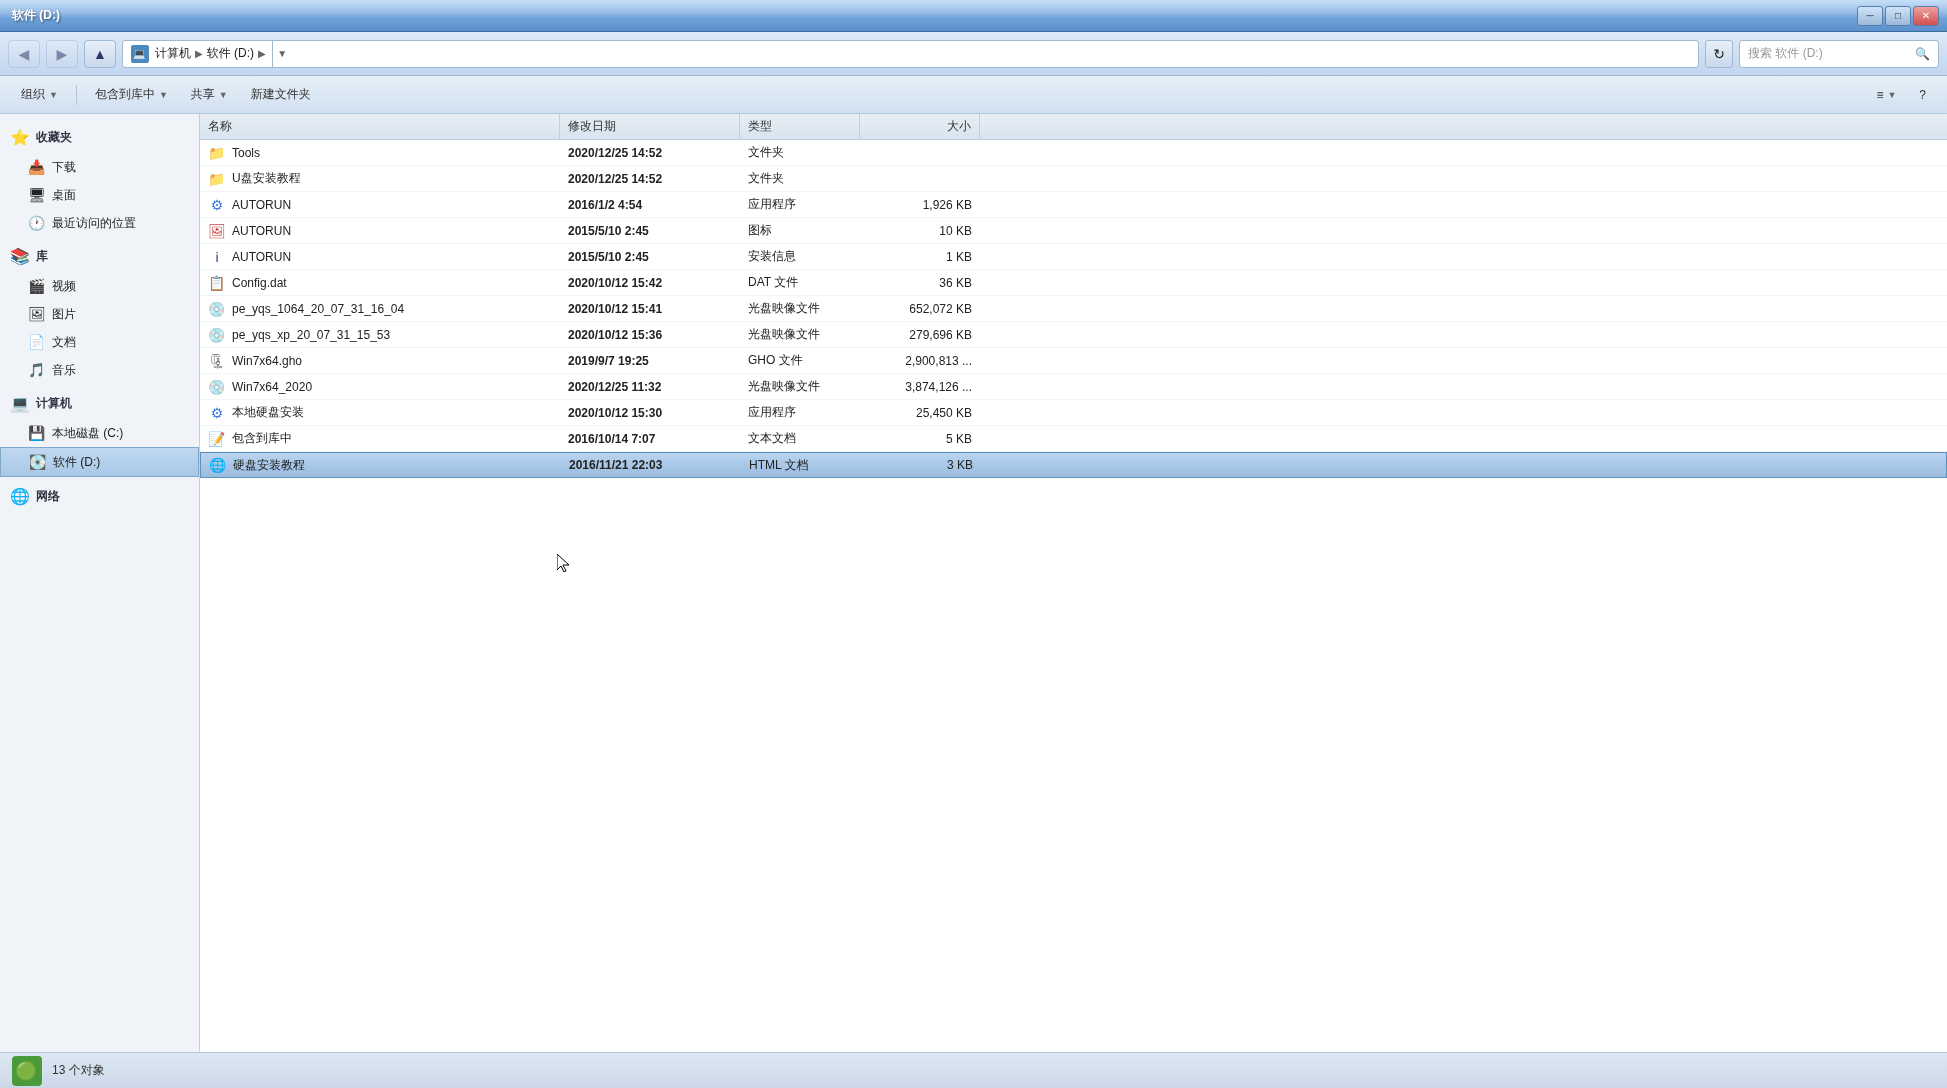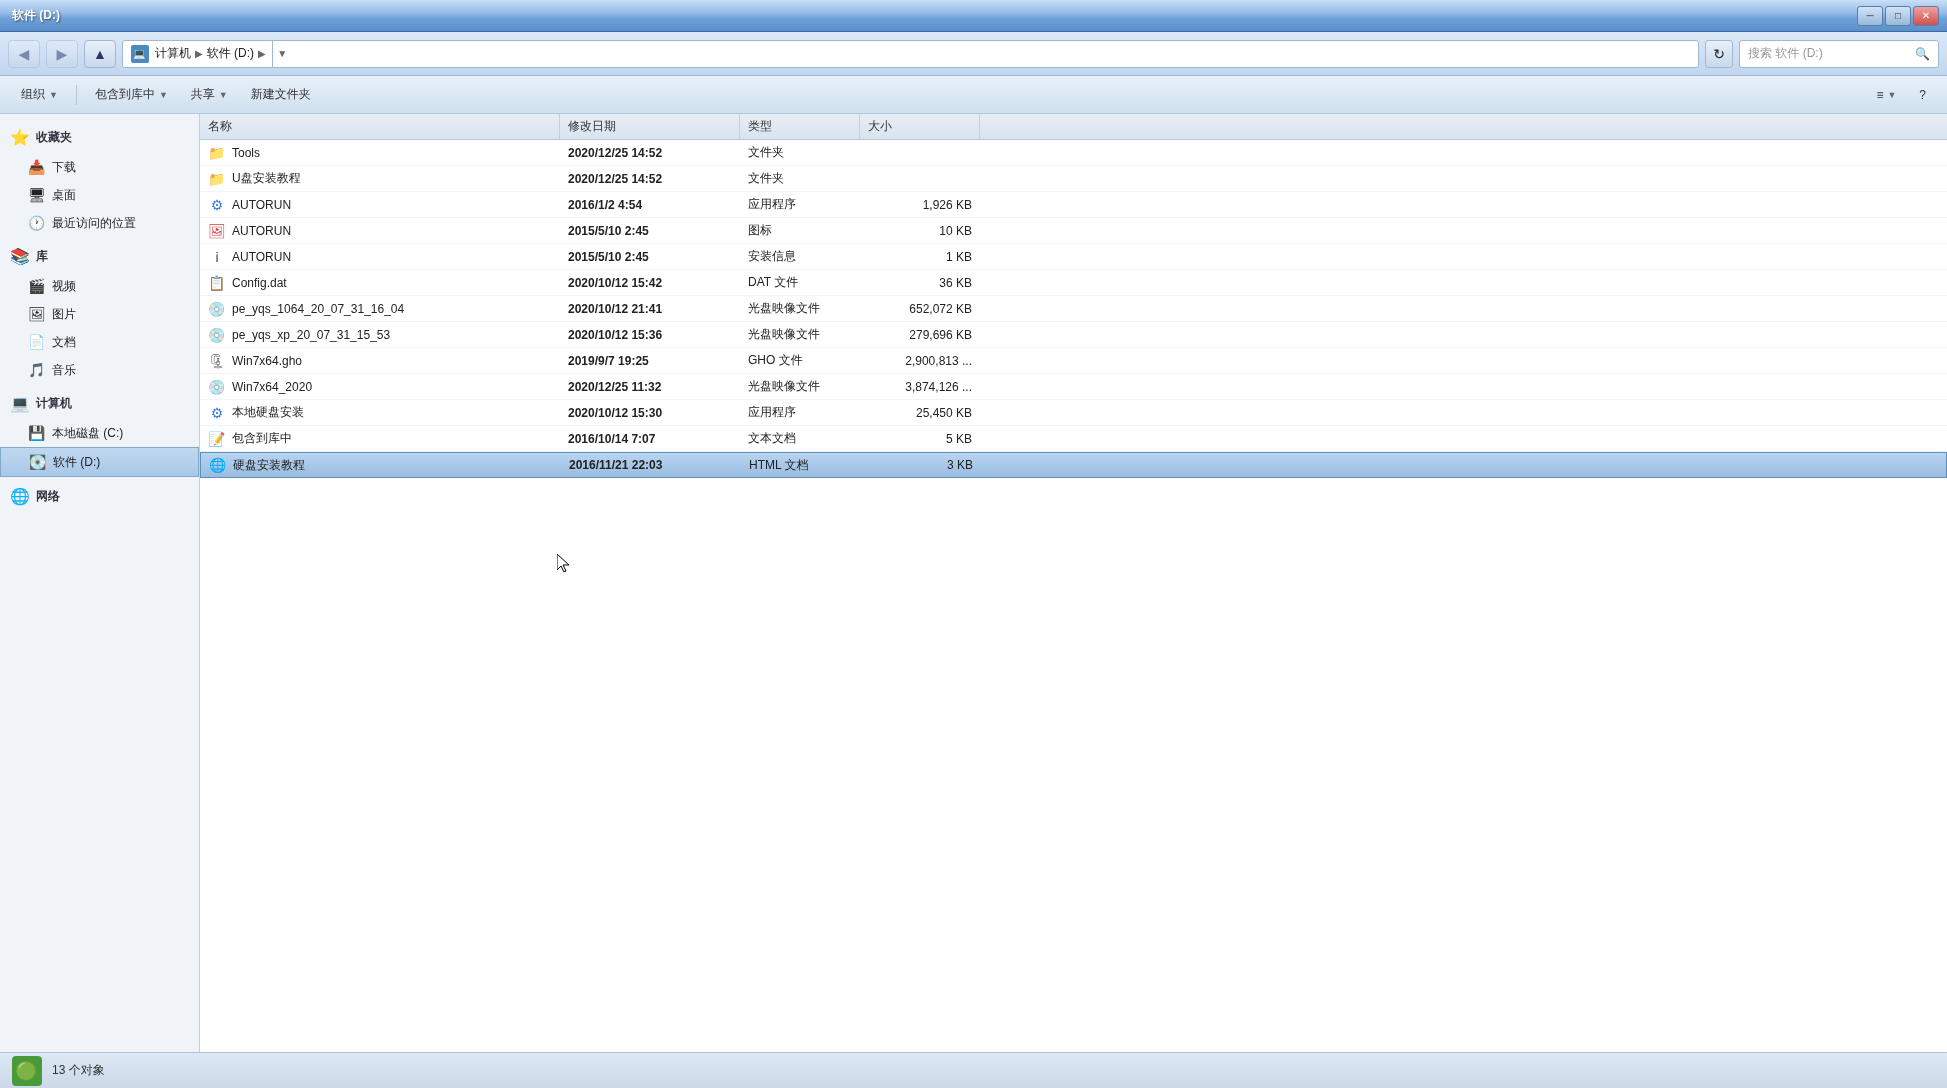--- a/index.html
+++ b/index.html
@@ -261,21 +261,21 @@
       font-size: 12px;
       color: #333;
       border-right: 1px solid #c0d0e0;
       height: 100%;
       cursor: pointer;
       white-space: nowrap;
     }
     .col-name { width: 360px; }
     .col-date { width: 180px; }
     .col-type { width: 120px; }
-    .col-size { width: 120px; text-align: right; }
+    .col-size { width: 120px; text-align: right; justify-content: flex-end; }
 
     .file-row {
       display: flex;
       align-items: center;
       height: 26px;
       border-bottom: 1px solid #f0f4f8;
       cursor: pointer;
     }
     .file-row.selected {
       background: linear-gradient(to bottom, #b8d4f0, #9abce0);
@@ -538,21 +538,21 @@
     </div>
     <div class="file-cell date">2020/10/12 15:42</div>
     <div class="file-cell type">DAT 文件</div>
     <div class="file-cell size">36 KB</div>
   </div>
         <div class="file-row">
     <div class="file-cell name">
       <div class="file-icon" style="color:#8040a0">💿</div>
       <span>pe_yqs_1064_20_07_31_16_04</span>
     </div>
-    <div class="file-cell date">2020/10/12 21:41</div>
+    <div class="file-cell date">2020/10/12 15:41</div>
     <div class="file-cell type">光盘映像文件</div>
     <div class="file-cell size">652,072 KB</div>
   </div>
         <div class="file-row">
     <div class="file-cell name">
       <div class="file-icon" style="color:#8040a0">💿</div>
       <span>pe_yqs_xp_20_07_31_15_53</span>
     </div>
     <div class="file-cell date">2020/10/12 15:36</div>
     <div class="file-cell type">光盘映像文件</div>

